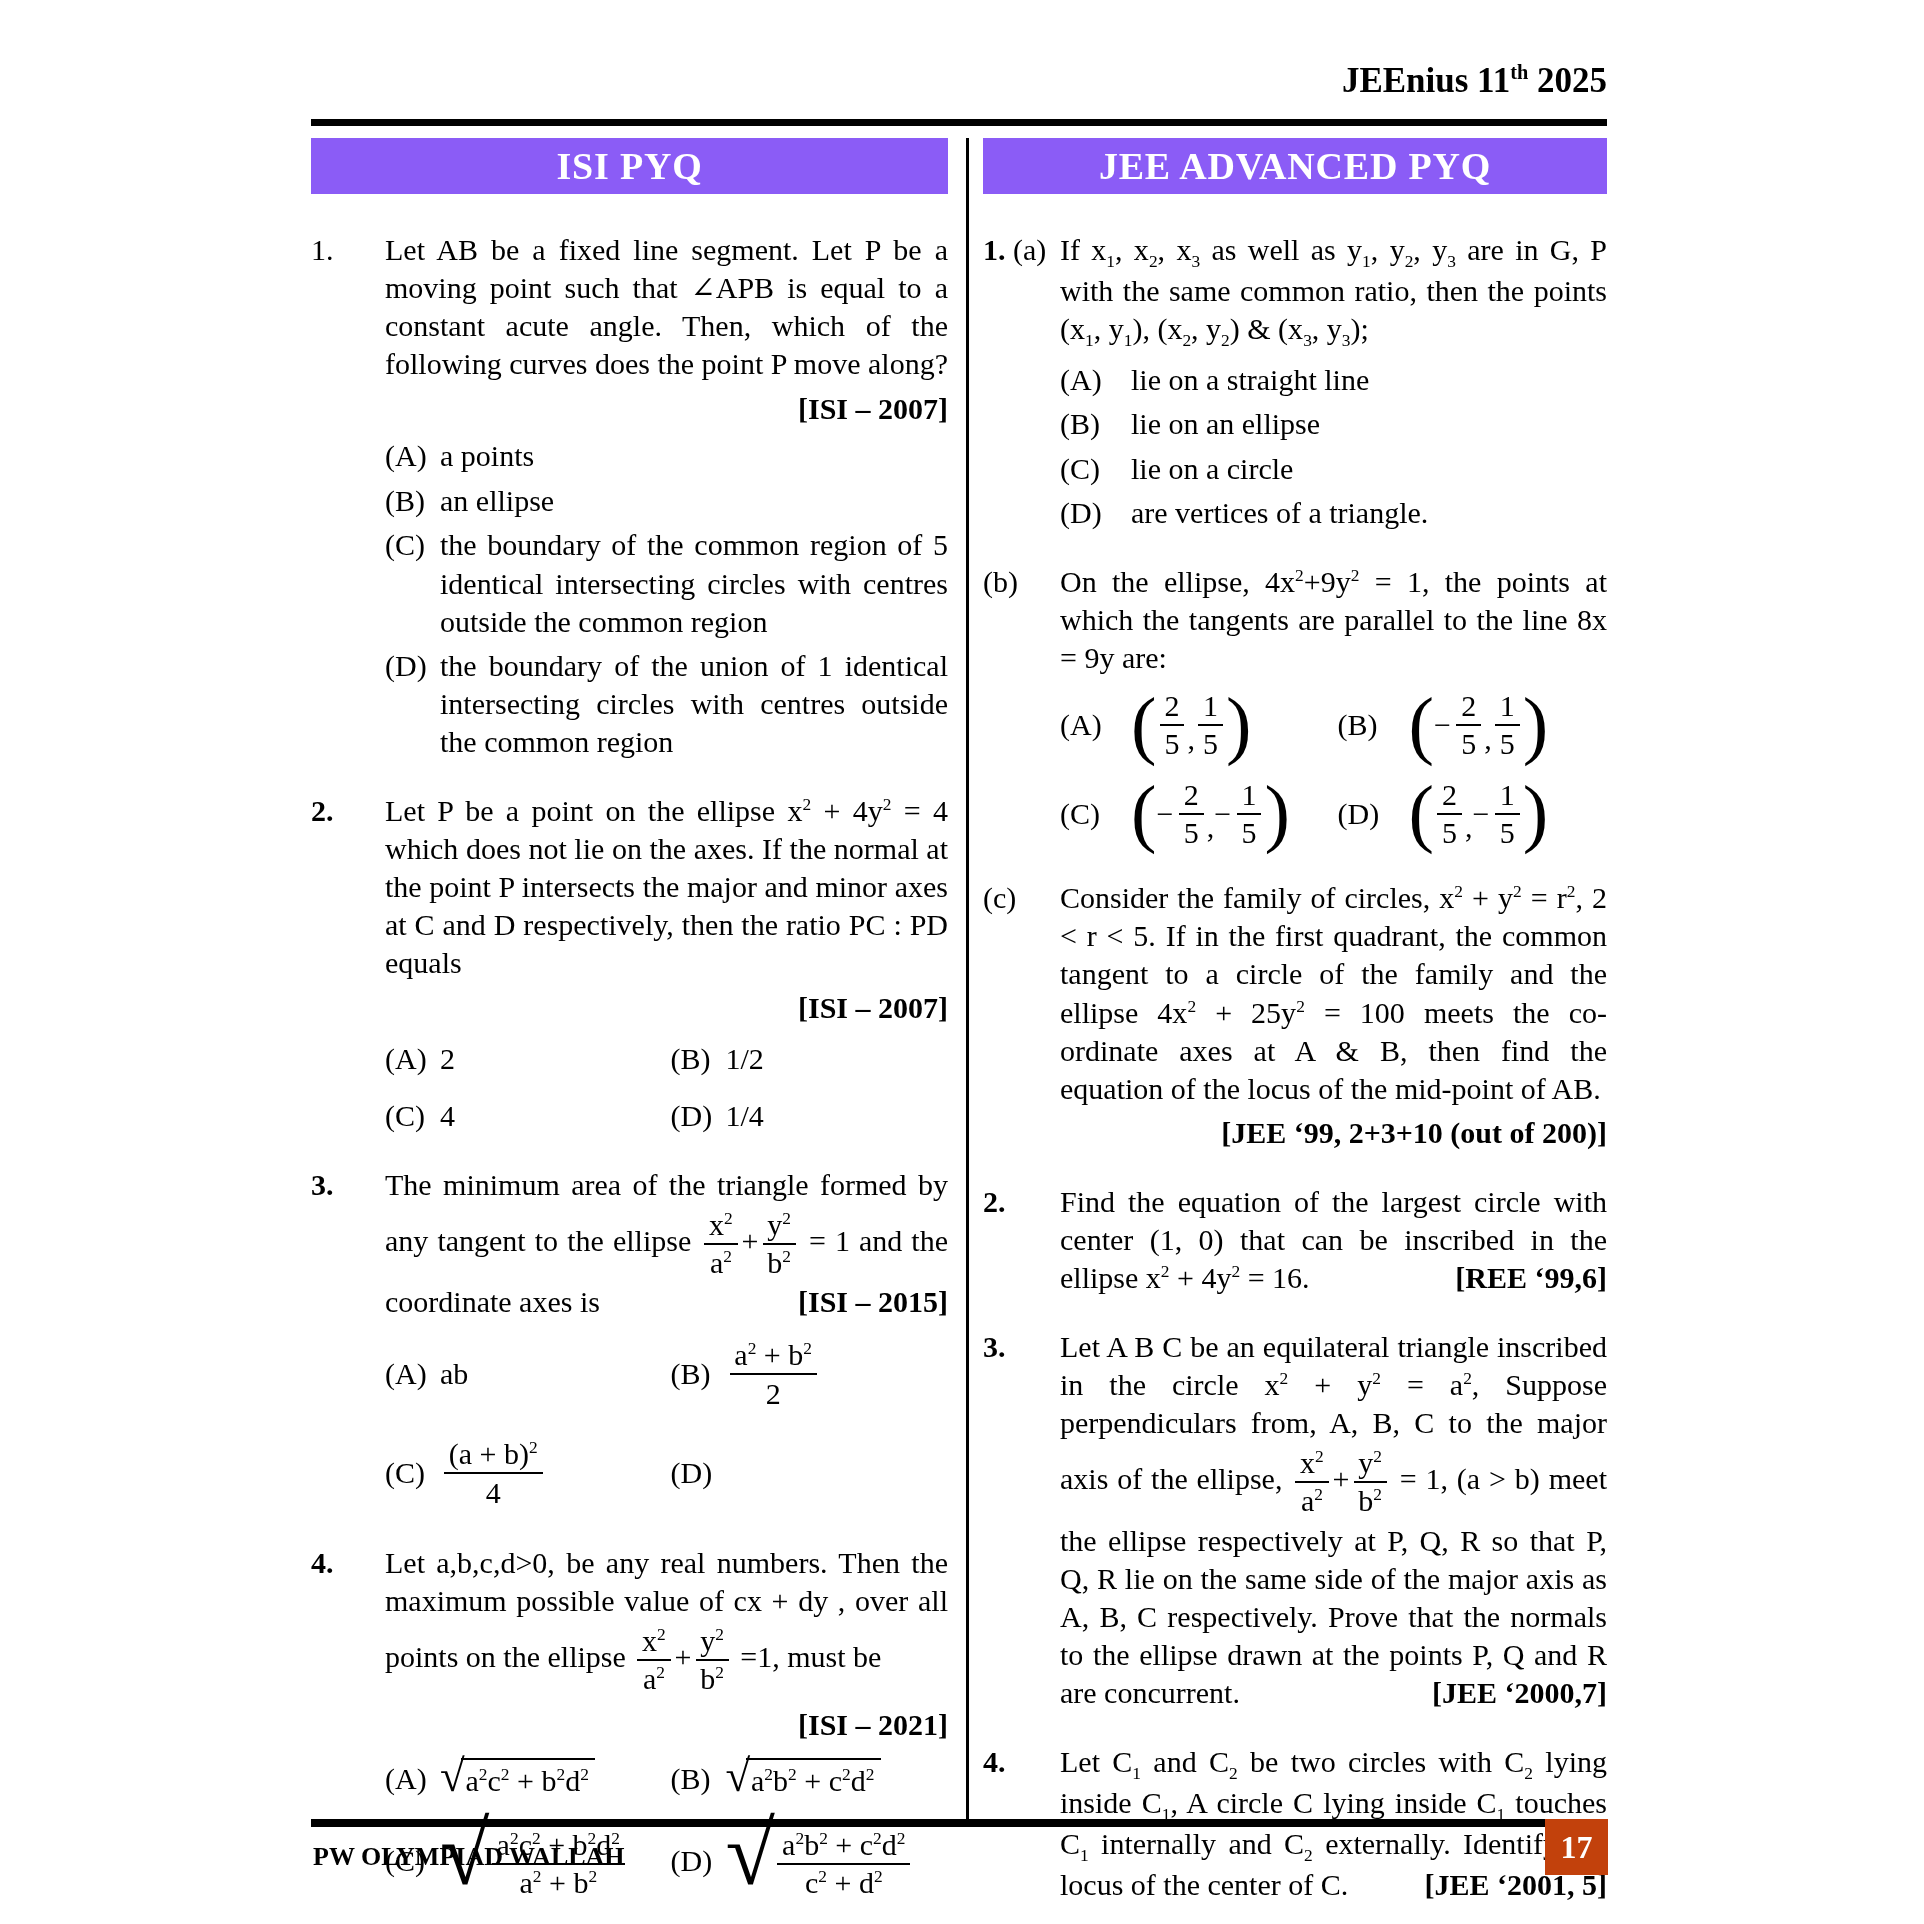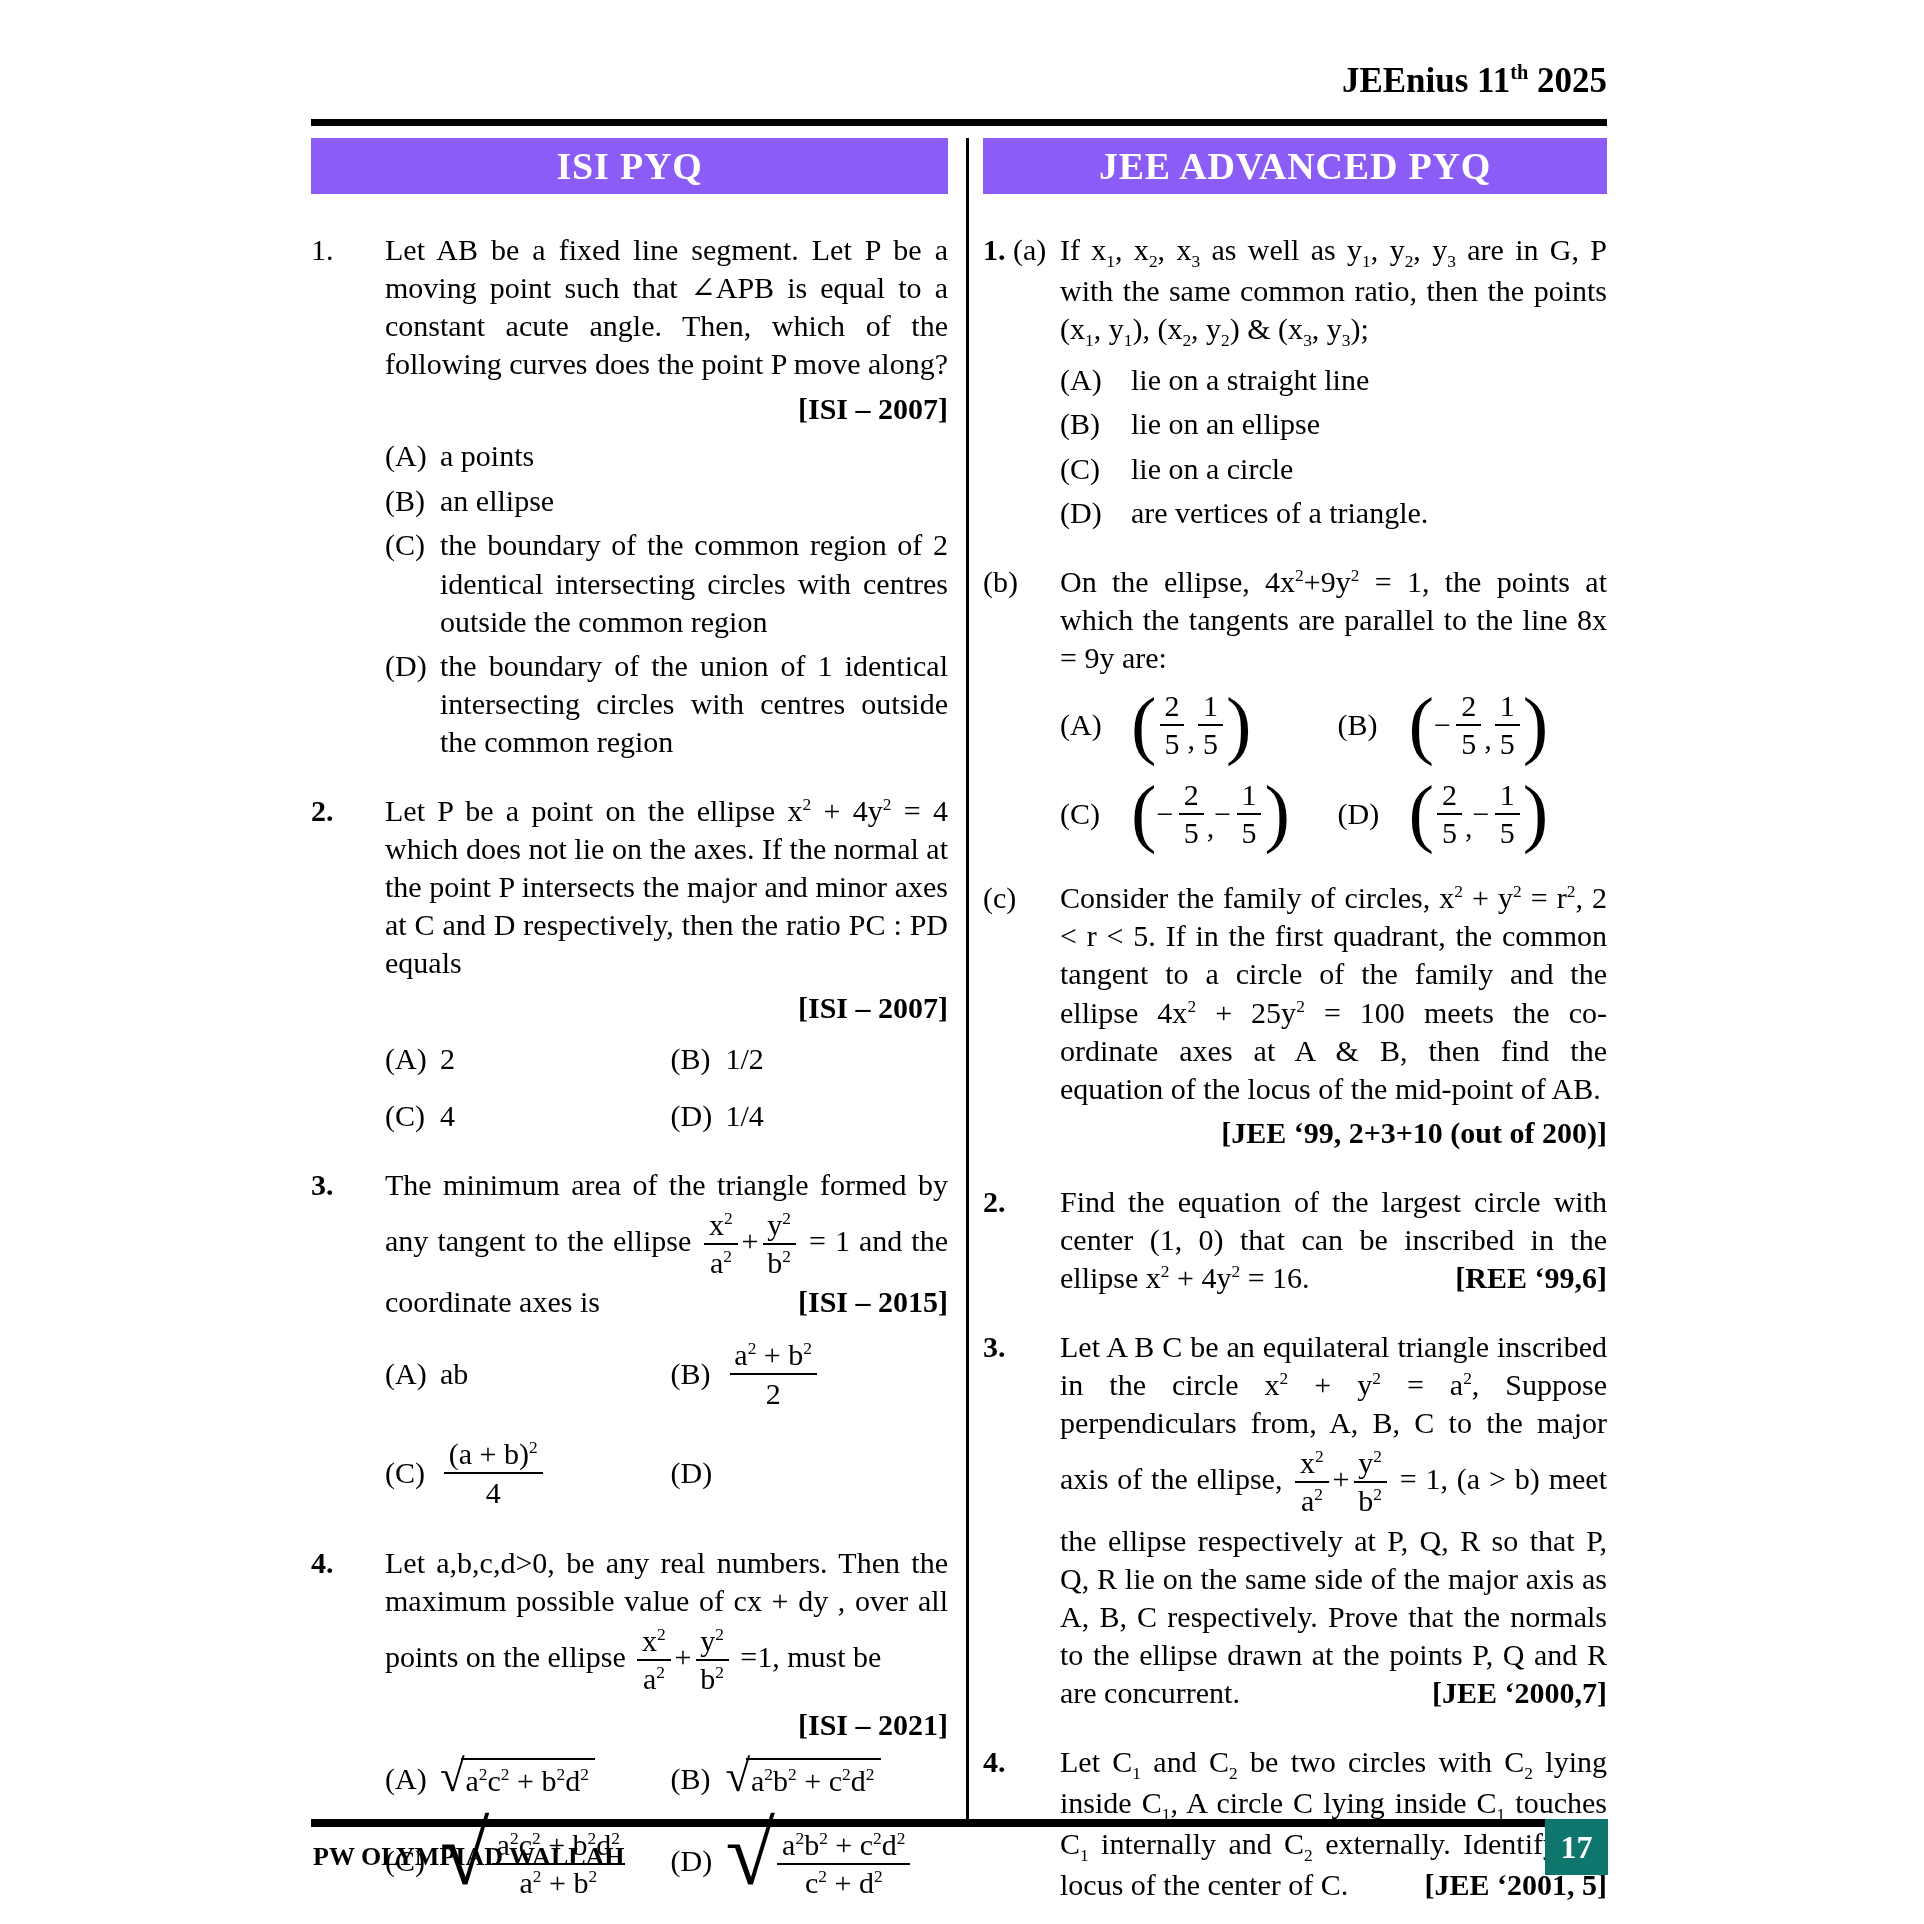--- a/index.html
+++ b/index.html
@@ -66,21 +66,21 @@
   .pair .comma { align-self: center; margin-top: 0.9em; }
   .neg { margin-right: 2.4px; }
   
   .footer-rule {
     position: absolute; left: 311px; top: 1819px; width: 1296px;
     height: 4.8px; border-top: 2.4px solid #000; border-bottom: 6.4px solid #000;
   }
   .brand { position: absolute; left: 313px; top: 1842px; font-size: 26px; font-weight: bold; }
   .pagebox {
     position: absolute; left: 1545px; top: 1819px; width: 63px; height: 56px;
-    background: #0f766e; color: #fff; font-weight: bold; font-size: 32px;
+    background: #c2410c; color: #fff; font-weight: bold; font-size: 32px;
     display: flex; align-items: center; justify-content: center;
   }
 </style>
 </head>
 <body>
 
 <div class="page">
   <div class="page-title">JEEnius 11<sup>th</sup> 2025</div>
   <div class="top-rule"></div>
   <div class="divider"></div>
@@ -99,21 +99,21 @@
               <div class="opt">
                 <span class="olabel">(A)</span>
                 <span class="otext">a points</span>
               </div>
               <div class="opt">
                 <span class="olabel">(B)</span>
                 <span class="otext">an ellipse</span>
               </div>
               <div class="opt">
                 <span class="olabel">(C)</span>
-                <span class="otext">the boundary of the common region of 2 identical intersecting circles with centres outside the common region</span>
+                <span class="otext">the boundary of the common region of 5 identical intersecting circles with centres outside the common region</span>
               </div>
               <div class="opt">
                 <span class="olabel">(D)</span>
                 <span class="otext">the boundary of the union of 1 identical intersecting circles with centres outside the common region</span>
               </div>
             </div>
           </div>
         </div>
         <div class="q">
           <div class="qnum"><b>2.</b></div>

